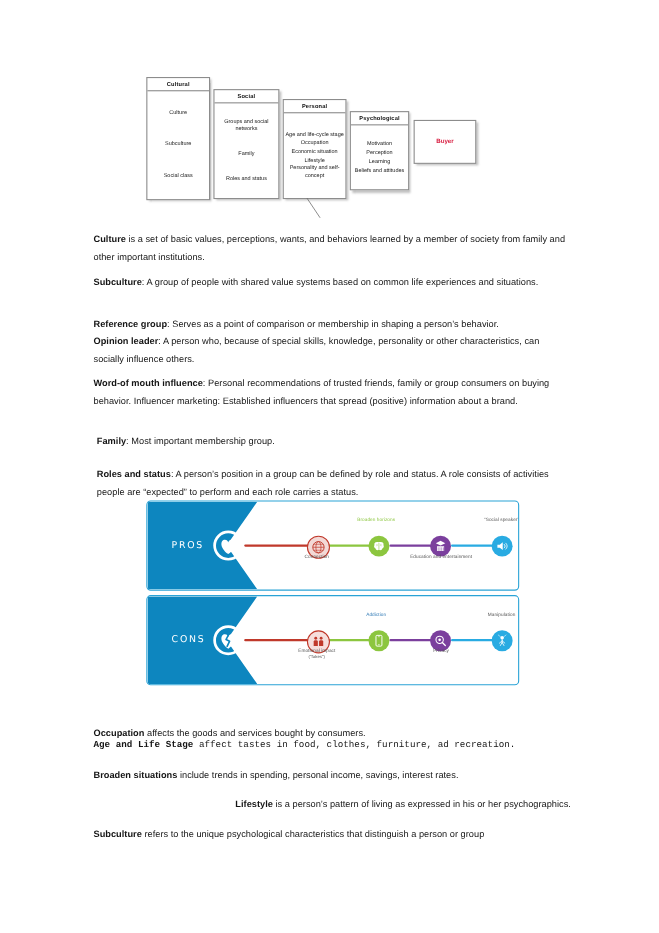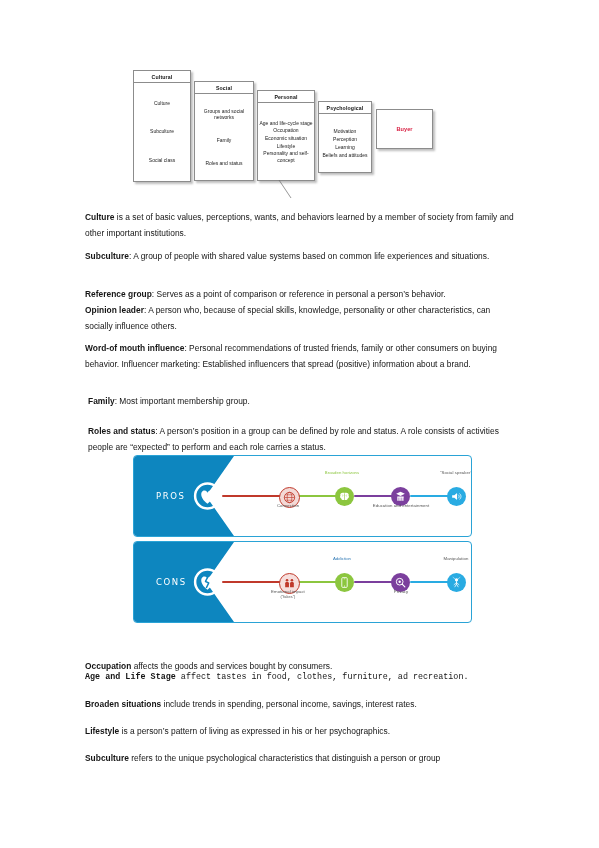--- a/index.html
+++ b/index.html
@@ -237,29 +237,29 @@
 
 <div class="para" style="top:210px;">
   <b>Culture</b><span> is a set of basic values, perceptions, wants, and behaviors learned by a member of society from family and other important institutions.</span>
 </div>
 
 <div class="para" style="top:249px;">
   <b>Subculture</b><span>: A group of people with shared value systems based on common life experiences and situations.</span>
 </div>
 
 <div class="para" style="top:287px;">
-  <b>Reference group</b><span>: Serves as a point of comparison or reference in personal a person’s behavior.</span>
+  <b>Reference group</b><span>: Serves as a point of comparison or membership in shaping a person’s behavior.</span>
 </div>
 
 <div class="para" style="top:303px;">
   <b>Opinion leader</b><span>: A person who, because of special skills, knowledge, personality or other characteristics, can socially influence others.</span>
 </div>
 
 <div class="para" style="top:341px;">
-  <b>Word-of mouth influence</b><span>: Personal recommendations of trusted friends, family or other consumers on buying behavior. Influencer marketing: Established influencers that spread (positive) information about a brand.</span>
+  <b>Word-of mouth influence</b><span>: Personal recommendations of trusted friends, family or group consumers on buying behavior. Influencer marketing: Established influencers that spread (positive) information about a brand.</span>
 </div>
 
 <div class="para indent" style="top:394px;">
   <b>Family</b><span>: Most important membership group.</span>
 </div>
 
 <div class="para indent" style="top:424px;">
   <b>Roles and status</b><span>: A person’s position in a group can be defined by role and status. A role consists of activities people are “expected” to perform and each role carries a status.</span>
 </div>
 
@@ -401,19 +401,19 @@
 </div>
 
 <div class="para" style="top:670px;font-family:Liberation Mono, monospace;">
   <b>Age and Life Stage</b><span> affect tastes in food, clothes, furniture, ad recreation.</span>
 </div>
 
 <div class="para" style="top:697px;">
   <b>Broaden situations</b><span> include trends in spending, personal income, savings, interest rates.</span>
 </div>
 
-<div class="para" style="top:724px;">
+<div class="para" style="top:724px;text-align:right;">
   <b>Lifestyle</b><span> is a person’s pattern of living as expressed in his or her psychographics.</span>
 </div>
 
 <div class="para" style="top:751px;">
   <b>Subculture</b><span> refers to the unique psychological characteristics that distinguish a person or group</span>
 </div>
 
 </body></html>

